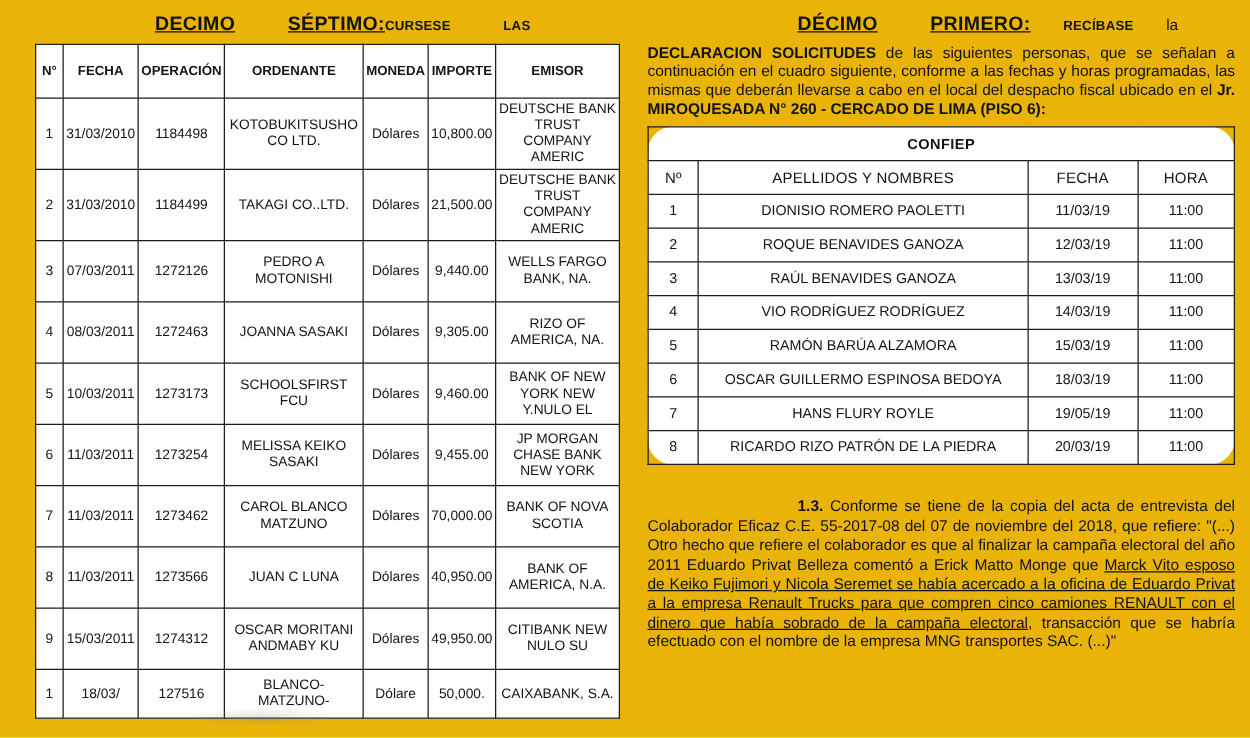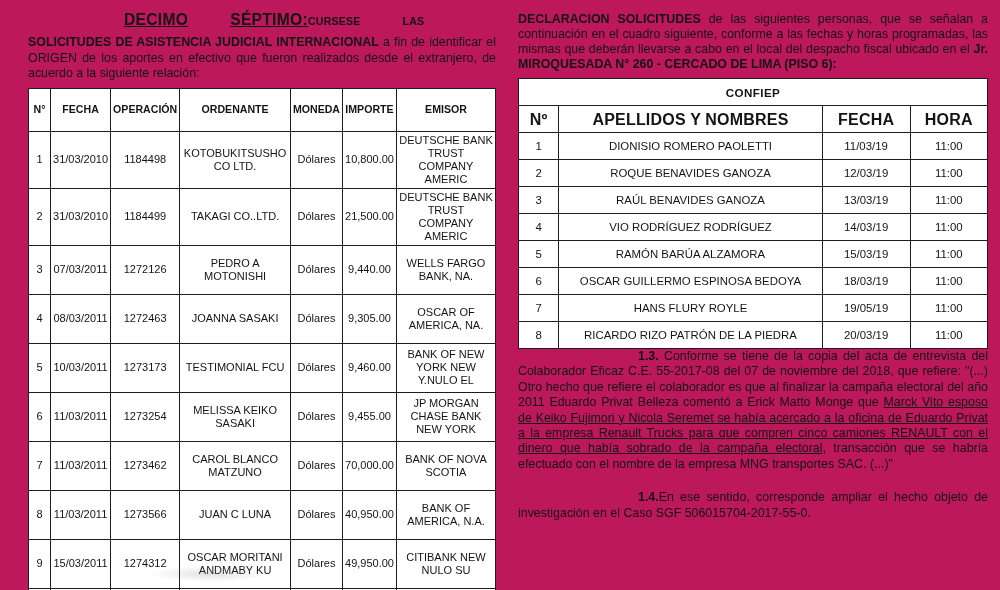--- a/index.html
+++ b/index.html
@@ -13,21 +13,21 @@
     height: 590px;
     overflow: hidden;
     font-family: "Liberation Sans", sans-serif;
     color: #111111;
     position: relative;
   }
   .page {
     position: relative;
     width: 1000px;
     height: 590px;
-    background: #be185d;
+    background: #eab308;
   }
   .col-left {
     position: absolute;
     left: 28px;
     top: 12px;
     width: 468px;
   }
   .col-right {
     position: absolute;
     left: 518px;
@@ -90,40 +90,40 @@
   .tbl-aportes .c-n     { width: 24px; }
   .tbl-aportes .c-fecha { width: 46px; }
   .tbl-aportes .c-oper  { width: 50px; }
   .tbl-aportes .c-orden { width: 110px; }
   .tbl-aportes .c-mon   { width: 42px; }
   .tbl-aportes .c-imp   { width: 48px; }
   .tbl-aportes .c-emi   { width: 132px; }
   .tbl-aportes tr.row-last td { height: 34px; }
 
   
-  .tbl-confiep { margin-top: 6px; }
+  .tbl-confiep { margin-top: 6px; border-radius: 21px; }
   .tbl-confiep .cap {
     font-weight: bold;
     font-size: 11.6px;
     height: 22px;
     letter-spacing: 0.4px;
   }
   .tbl-confiep th {
-    font-weight: bold;
-    font-size: 16px;
+    font-weight: normal;
+    font-size: 12px;
     height: 22px;
     letter-spacing: 0.2px;
   }
   .tbl-confiep td { height: 22px; font-size: 11.4px; }
   .tbl-confiep .c-num   { width: 34px; }
   .tbl-confiep .c-names { width: 250px; }
   .tbl-confiep .c-fecha { width: 80px; }
   .tbl-confiep .c-hora  { width: 70px; }
 
-  .blk-13 { }
+  .blk-13 { margin-top: 26px; }
   .blk-14 { margin-top: 18px; }
 
   
   .smudge {
     position: absolute;
     left: 150px;
     top: 566px;
     width: 120px;
     height: 16px;
     background: radial-gradient(ellipse at center, rgba(120,120,120,0.22), rgba(255,255,255,0) 70%);
@@ -134,21 +134,20 @@
 <body>
 
 <div class="page">
 
   <div class="col-left">
 
     <p class="para">
       <span class="indent"></span><span class="big bu">DECIMO</span><span class="spacer-wide"></span><span class="big bu">SÉPTIMO:</span><span class="sc">CURSESE</span><span class="spacer-wide"></span><span class="sc">LAS</span>
     </p>
 
-    <p class="para"><span class="b">SOLICITUDES DE ASISTENCIA JUDICIAL INTERNACIONAL</span><span> a fin de identificar el ORIGEN de los aportes en efectivo que fueron realizados desde el extranjero, de acuerdo a la siguiente relación:</span></p>
 
     <table class="tbl-aportes">
       <thead>
         <tr>
           <th class="c-n">N°</th>
           <th class="c-fecha">FECHA</th>
           <th class="c-oper">OPERACIÓN</th>
           <th class="c-orden">ORDENANTE</th>
           <th class="c-mon">MONEDA</th>
           <th class="c-imp">IMPORTE</th>
@@ -183,27 +182,27 @@
             <td>9,440.00</td>
             <td>WELLS FARGO BANK, NA.</td>
           </tr>
         <tr>
             <td>4</td>
             <td>08/03/2011</td>
             <td>1272463</td>
             <td>JOANNA SASAKI</td>
             <td>Dólares</td>
             <td>9,305.00</td>
-            <td>OSCAR OF AMERICA, NA.</td>
+            <td>RIZO OF AMERICA, NA.</td>
           </tr>
         <tr>
             <td>5</td>
             <td>10/03/2011</td>
             <td>1273173</td>
-            <td>TESTIMONIAL FCU</td>
+            <td>SCHOOLSFIRST FCU</td>
             <td>Dólares</td>
             <td>9,460.00</td>
             <td>BANK OF NEW YORK NEW Y.NULO EL</td>
           </tr>
         <tr>
             <td>6</td>
             <td>11/03/2011</td>
             <td>1273254</td>
             <td>MELISSA KEIKO SASAKI</td>
             <td>Dólares</td>
@@ -245,20 +244,23 @@
             <td>Dólare</td>
             <td>50,000.</td>
             <td>CAIXABANK, S.A.</td>
           </tr>
       </tbody>
     </table>
   </div>
 
   <div class="col-right">
 
+    <p class="para">
+      <span class="indent-sm"></span><span class="big bu">DÉCIMO</span><span class="spacer-wide"></span><span class="big bu">PRIMERO:</span><span class="spacer-mid"></span><span class="sc">RECÍBASE</span><span class="spacer-mid"></span><span>la</span>
+    </p>
 
     <p class="para tight"><span class="b">DECLARACION SOLICITUDES</span><span> de las siguientes personas, que se señalan a continuación en el cuadro siguiente, conforme a las fechas y horas programadas, las mismas que deberán llevarse a cabo en el local del despacho fiscal ubicado en el </span><span class="b">Jr. MIROQUESADA N° 260 - CERCADO DE LIMA (PISO 6):</span></p>
 
     <table class="tbl-confiep">
       <thead>
         <tr>
           <td class="cap" colspan="4">CONFIEP</td>
         </tr>
         <tr>
           <th class="c-num">Nº</th>
@@ -316,19 +318,16 @@
             <td>20/03/19</td>
             <td>11:00</td>
           </tr>
       </tbody>
     </table>
 
     <p class="para blk-13">
       <span class="indent-sm"></span><span class="b">1.3.</span><span> Conforme se tiene de la copia del acta de entrevista del Colaborador Eficaz C.E. 55-2017-08 del 07 de noviembre del 2018, que refiere: "(...) Otro hecho que refiere el colaborador es que al finalizar la campaña electoral del año 2011 Eduardo Privat Belleza comentó a Erick Matto Monge que </span><span class="uline">Marck Vito esposo de Keiko Fujimori y Nicola Seremet se había acercado a la oficina de Eduardo Privat a la empresa Renault Trucks para que compren cinco camiones RENAULT con el dinero que había sobrado de la campaña electoral</span><span>, transacción que se habría efectuado con el nombre de la empresa MNG transportes SAC.  (...)"</span>
     </p>
 
-    <p class="para blk-14">
-      <span class="indent-sm"></span><span class="b">1.4.</span><span>En ese sentido, corresponde ampliar el hecho objeto de investigación en el Caso SGF 506015704-2017-55-0.</span>
-    </p>
   </div>
 
   <div class="smudge"></div>
 </div>
 
 </body></html>

